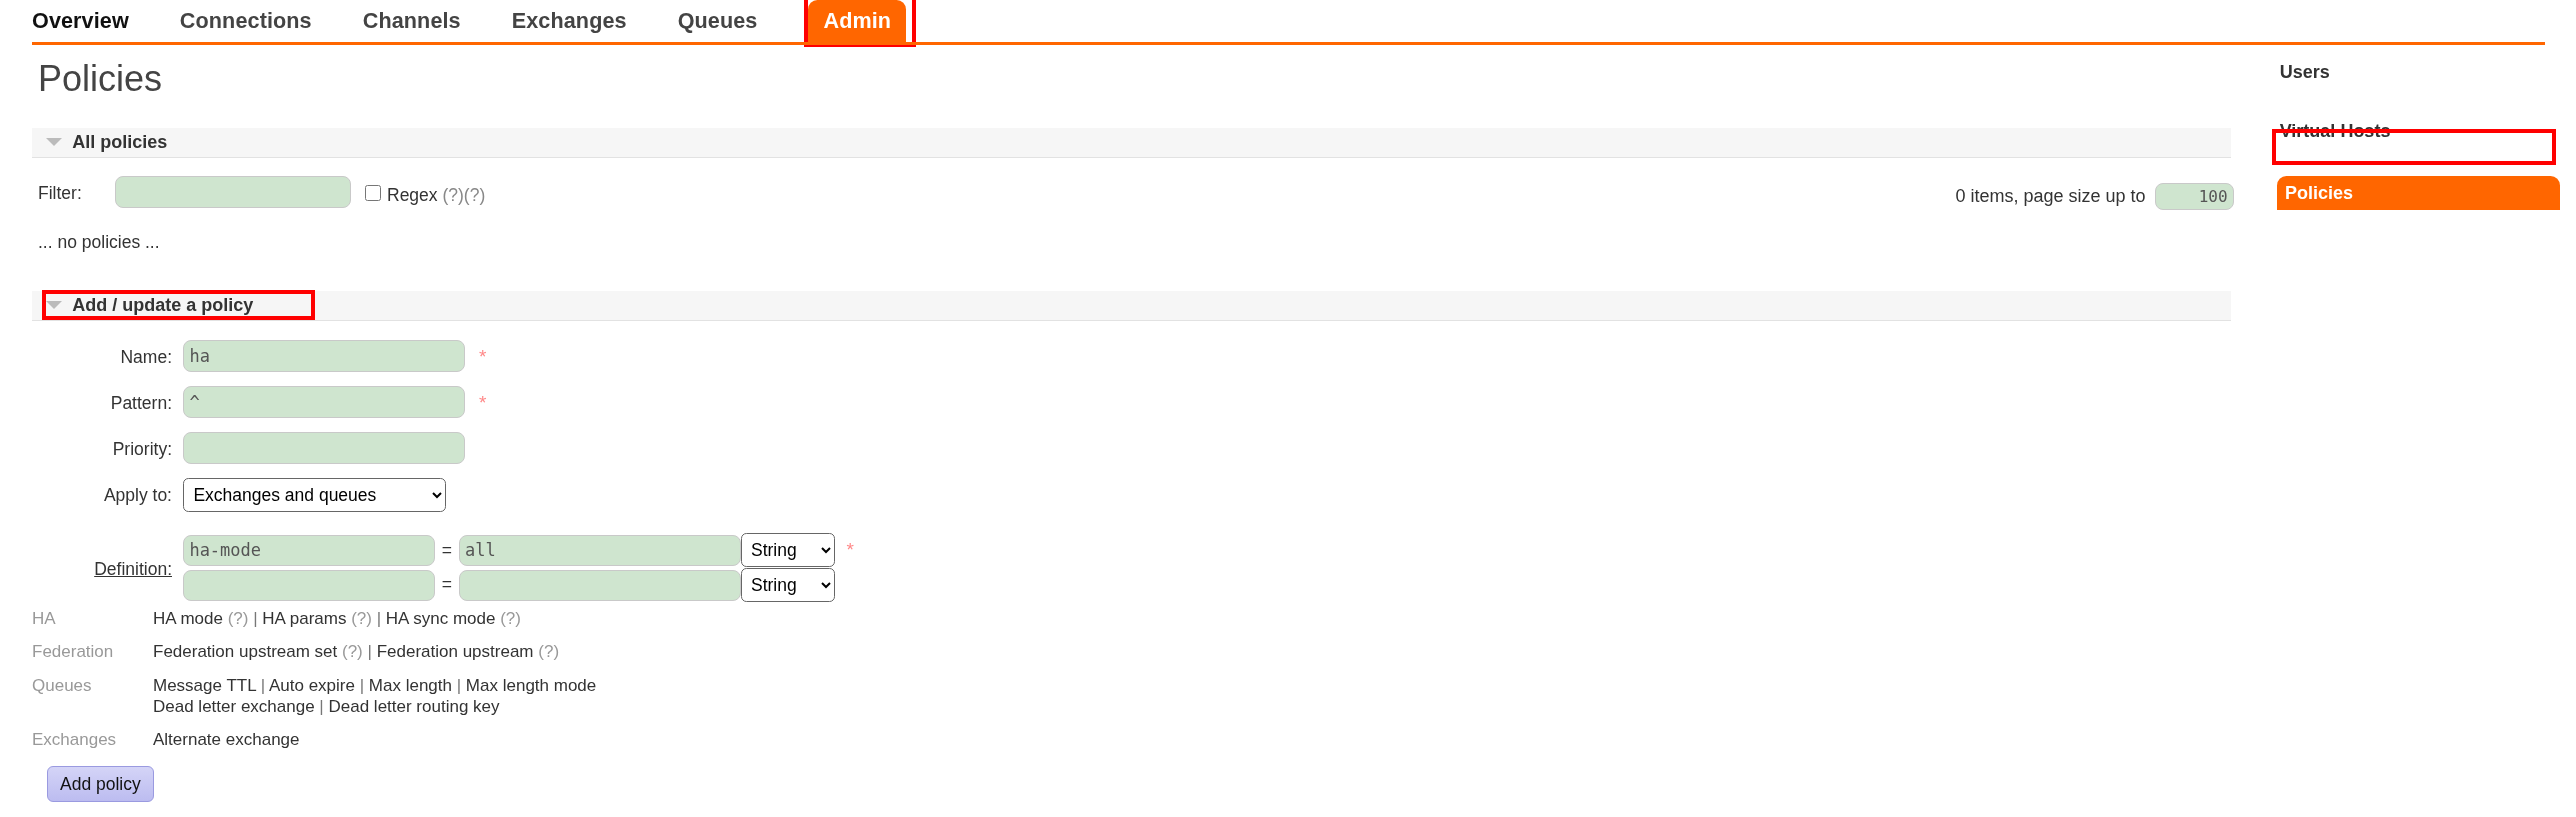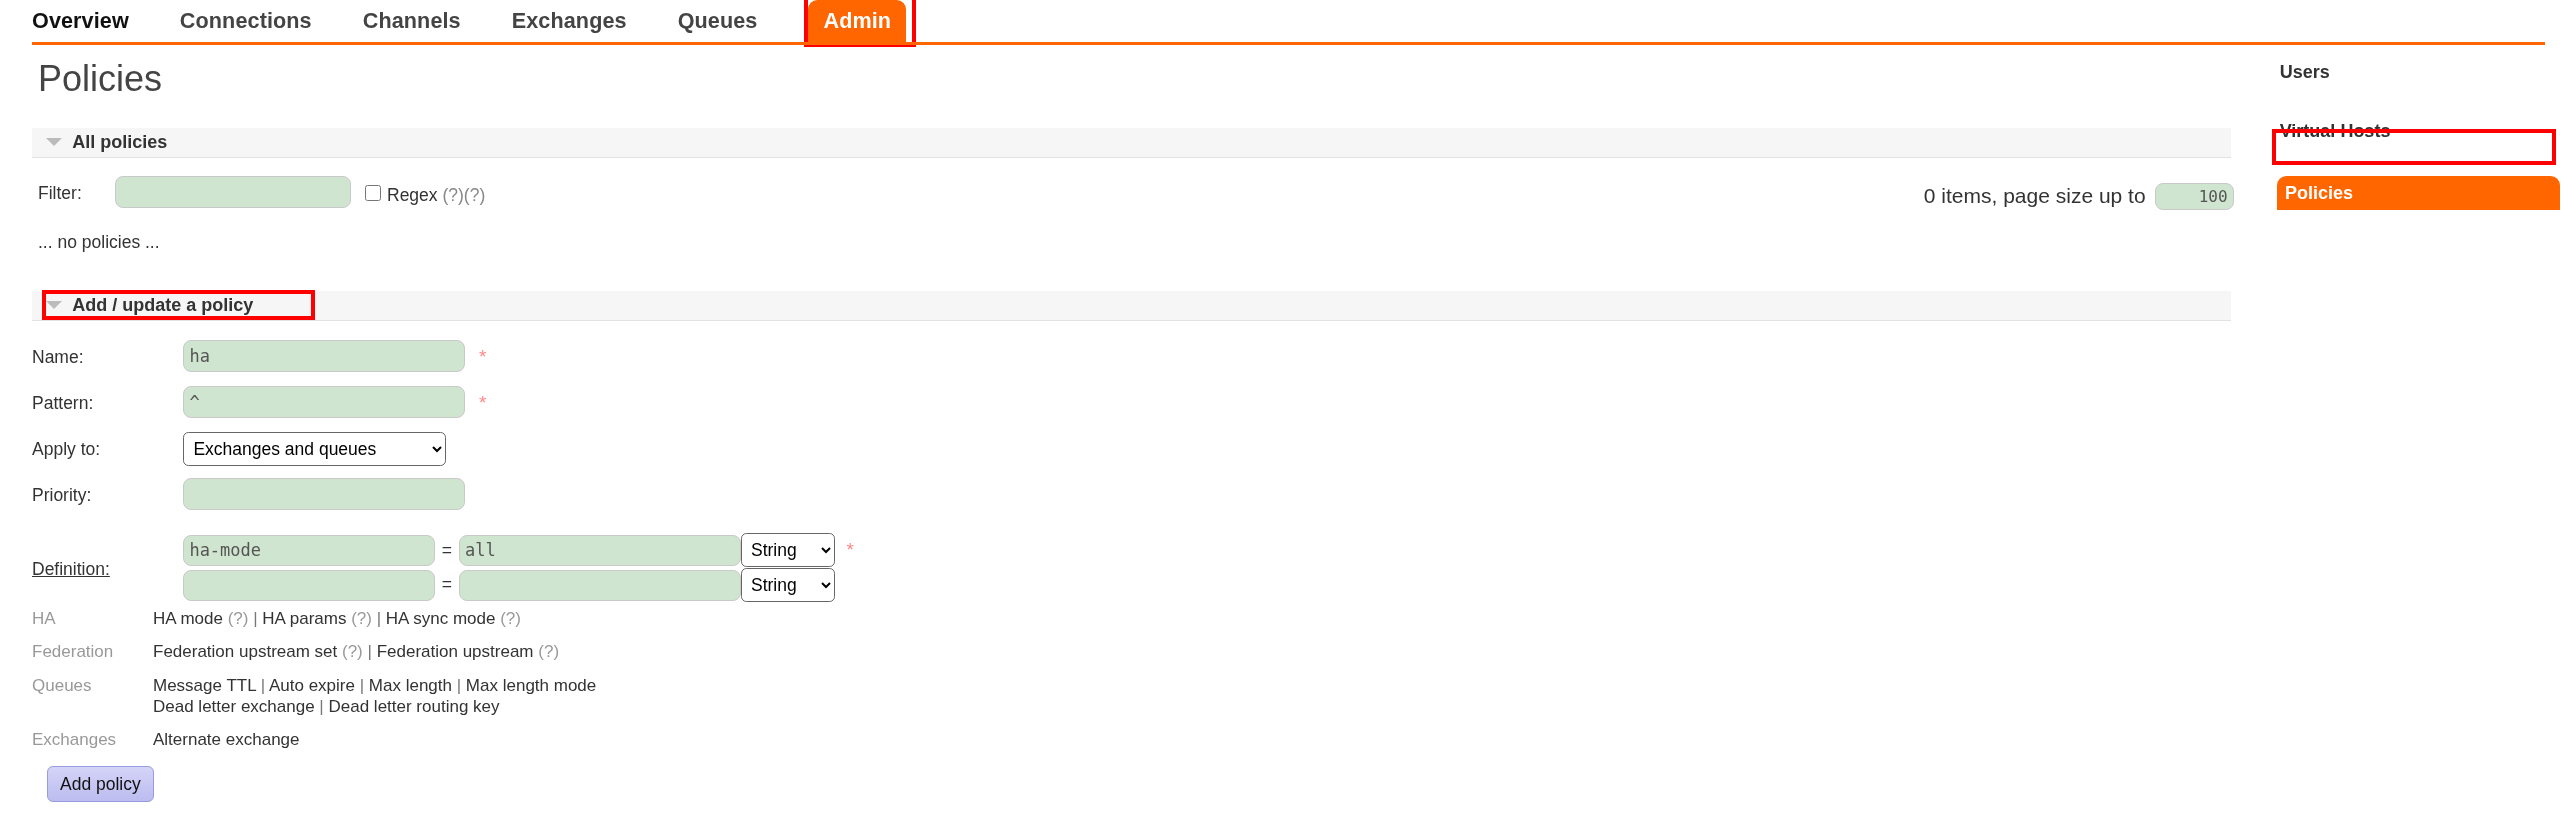--- a/index.html
+++ b/index.html
@@ -170,21 +170,21 @@
     text-decoration: none;
     font-size: 17.5px;
   }
   #pagesize-wrap {
     position: absolute;
     right: 0; top: 6.7px;
     display: flex;
     align-items: center;
   }
   #pagesize-text {
-    font-size: 21px;
+    font-size: 18px;
     color: #333;
     margin-right: 9.4px;
     white-space: nowrap;
   }
   #pagesize-input {
     width: 79px; height: 27px;
     text-align: right;
     font-size: 16px;
     padding: 1.3px 5.4px;
   }
@@ -203,21 +203,21 @@
     width: 2210px;
   }
   .form-row {
     position: relative;
     height: 46px;
   }
   .form-label {
     position: absolute;
     left: 0; top: 9.4px;
     width: 140px;
-    text-align: left;
+    text-align: right;
     font-size: 17.5px;
     color: #333;
     line-height: 1;
   }
   .form-control-wrap {
     position: absolute;
     left: 151px; top: 0;
   }
   .txtfield {
     width: 282px; height: 32px;
@@ -404,34 +404,34 @@
 
     <div class="form-row">
       <div class="form-label">Pattern:</div>
       <div class="form-control-wrap">
         <input class="gfield txtfield" type="text" value="^" style="">
         <span class="req" style="left:296px; top:6.7px;">*</span>
       </div>
     </div>
 
     <div class="form-row">
+      <div class="form-label">Priority:</div>
+      <div class="form-control-wrap">
+        <input class="gfield txtfield" type="text" value="" style="">
+      </div>
+    </div>
+
+    <div class="form-row">
       <div class="form-label">Apply to:</div>
       <div class="form-control-wrap">
         <select class="sel" id="applyto-select">
           <option>Exchanges and queues</option>
           <option>Exchanges</option>
           <option>Queues</option>
         </select>
-      </div>
-    </div>
-
-    <div class="form-row">
-      <div class="form-label">Priority:</div>
-      <div class="form-control-wrap">
-        <input class="gfield txtfield" type="text" value="" style="">
       </div>
     </div>
 
     <div id="def-row">
       <div class="form-label" style="top:37px;text-decoration:underline;">Definition:</div>
 
       <div class="def-line" style="top:9.4px;">
         <input class="gfield def-key" type="text" value="ha-mode" style="">
         <span class="eq">=</span>
         <input class="gfield def-val" type="text" value="all" style="">

